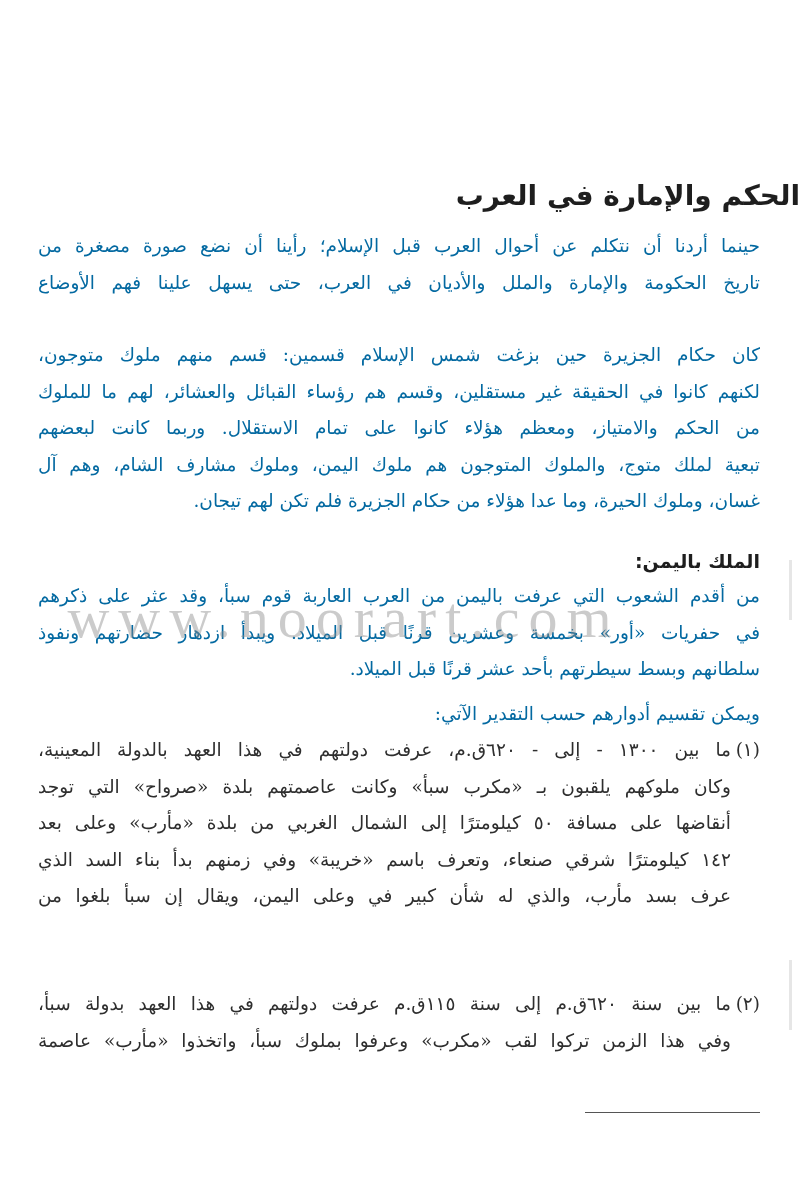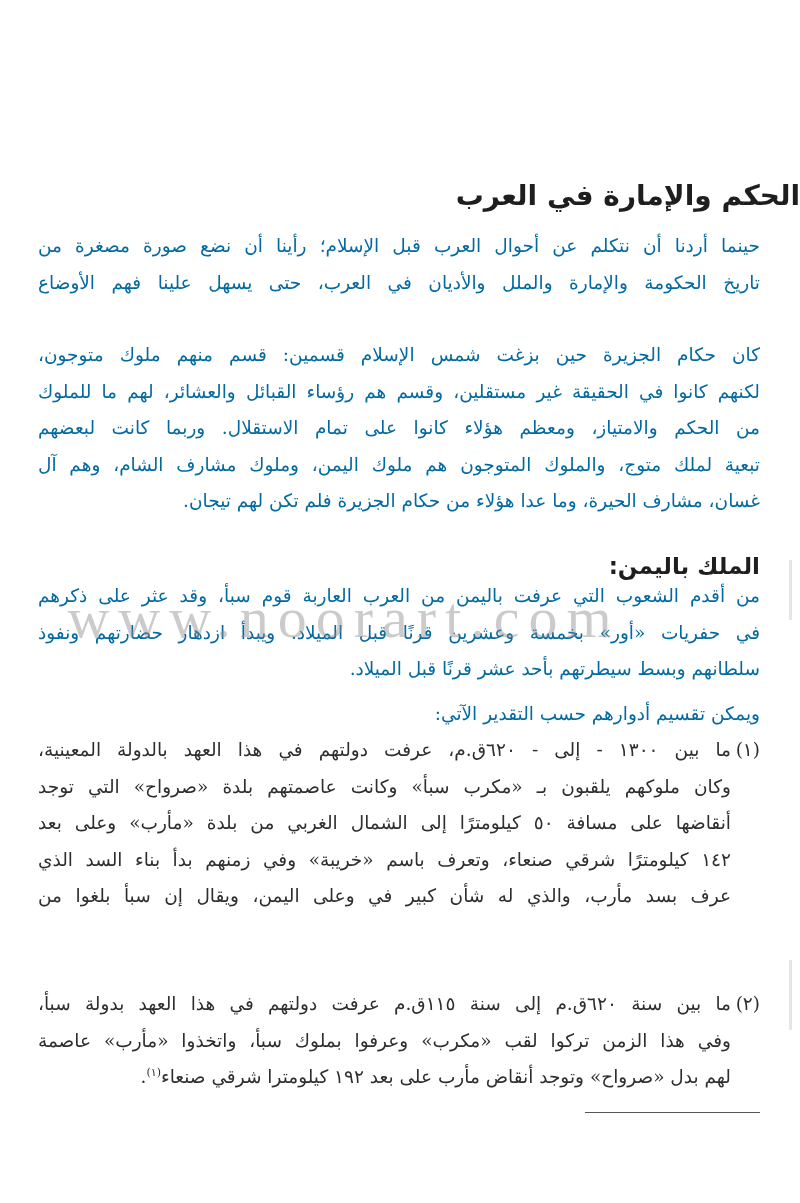--- a/index.html
+++ b/index.html
@@ -54,21 +54,21 @@
       text-align-last: right;
     }
     .p1 { top: 228px; }
     .p2 { top: 337px; }
     .subheading {
       position: absolute;
       top: 534px;
       right: 40px;
       font-family: "DejaVu Sans", "Liberation Sans", sans-serif;
       font-weight: bold;
-      font-size: 23px;
+      font-size: 19px;
       color: #1e1e1e;
     }
     .p3 { top: 578px; }
     .p4 { top: 696px; }
     .list {
       position: absolute;
       right: 40px;
       width: 722px;
       font-size: 18.5px;
       line-height: 36.5px;
@@ -133,21 +133,21 @@
   <div class="body-text p1">
     <span class="line">حينما أردنا أن نتكلم عن أحوال العرب قبل الإسلام؛ رأينا أن نضع صورة مصغرة من</span>
     <span class="line">تاريخ الحكومة والإمارة والملل والأديان في العرب، حتى يسهل علينا فهم الأوضاع</span>
   </div>
 
   <div class="body-text p2">
     <span class="line">كان حكام الجزيرة حين بزغت شمس الإسلام قسمين: قسم منهم ملوك متوجون،</span>
     <span class="line">لكنهم كانوا في الحقيقة غير مستقلين، وقسم هم رؤساء القبائل والعشائر، لهم ما للملوك</span>
     <span class="line">من الحكم والامتياز، ومعظم هؤلاء كانوا على تمام الاستقلال. وربما كانت لبعضهم</span>
     <span class="line">تبعية لملك متوج، والملوك المتوجون هم ملوك اليمن، وملوك مشارف الشام، وهم آل</span>
-    <span class="line last">غسان، مشارف الحيرة، وما عدا هؤلاء من حكام الجزيرة فلم تكن لهم تيجان.</span>
+    <span class="line last">غسان، وملوك الحيرة، وما عدا هؤلاء من حكام الجزيرة فلم تكن لهم تيجان.</span>
   </div>
 
   <h2 class="subheading">الملك باليمن:</h2>
 
   <div class="body-text p3">
     <span class="line">من أقدم الشعوب التي عرفت باليمن من العرب العاربة قوم سبأ، وقد عثر على ذكرهم</span>
     <span class="line">في حفريات «أور» بخمسة وعشرين قرنًا قبل الميلاد. ويبدأ ازدهار حضارتهم ونفوذ</span>
     <span class="line last">سلطانهم وبسط سيطرتهم بأحد عشر قرنًا قبل الميلاد.</span>
   </div>
 
@@ -167,21 +167,20 @@
       </div>
     </div>
   </div>
 
   <div class="list item2">
     <div class="item">
       <span class="num">(٢)</span>
       <div class="txt">
         <span class="line">ما بين سنة ٦٢٠ق.م إلى سنة ١١٥ق.م عرفت دولتهم في هذا العهد بدولة سبأ،</span>
         <span class="line">وفي هذا الزمن تركوا لقب «مكرب» وعرفوا بملوك سبأ، واتخذوا «مأرب» عاصمة</span>
-        <span class="line last"><span>لهم بدل «صرواح» وتوجد أنقاض مأرب على بعد ١٩٢ كيلومترا شرقي صنعاء</span><sup>(١)</sup><span>.</span></span>
       </div>
     </div>
   </div>
 
   <div class="footnote-rule"></div>
 
   <div class="margin-mark" style="top:560px;height:60px;"></div>
   <div class="margin-mark" style="top:960px;height:70px;"></div>
 
   <div class="watermark">www.noorart.com</div>

